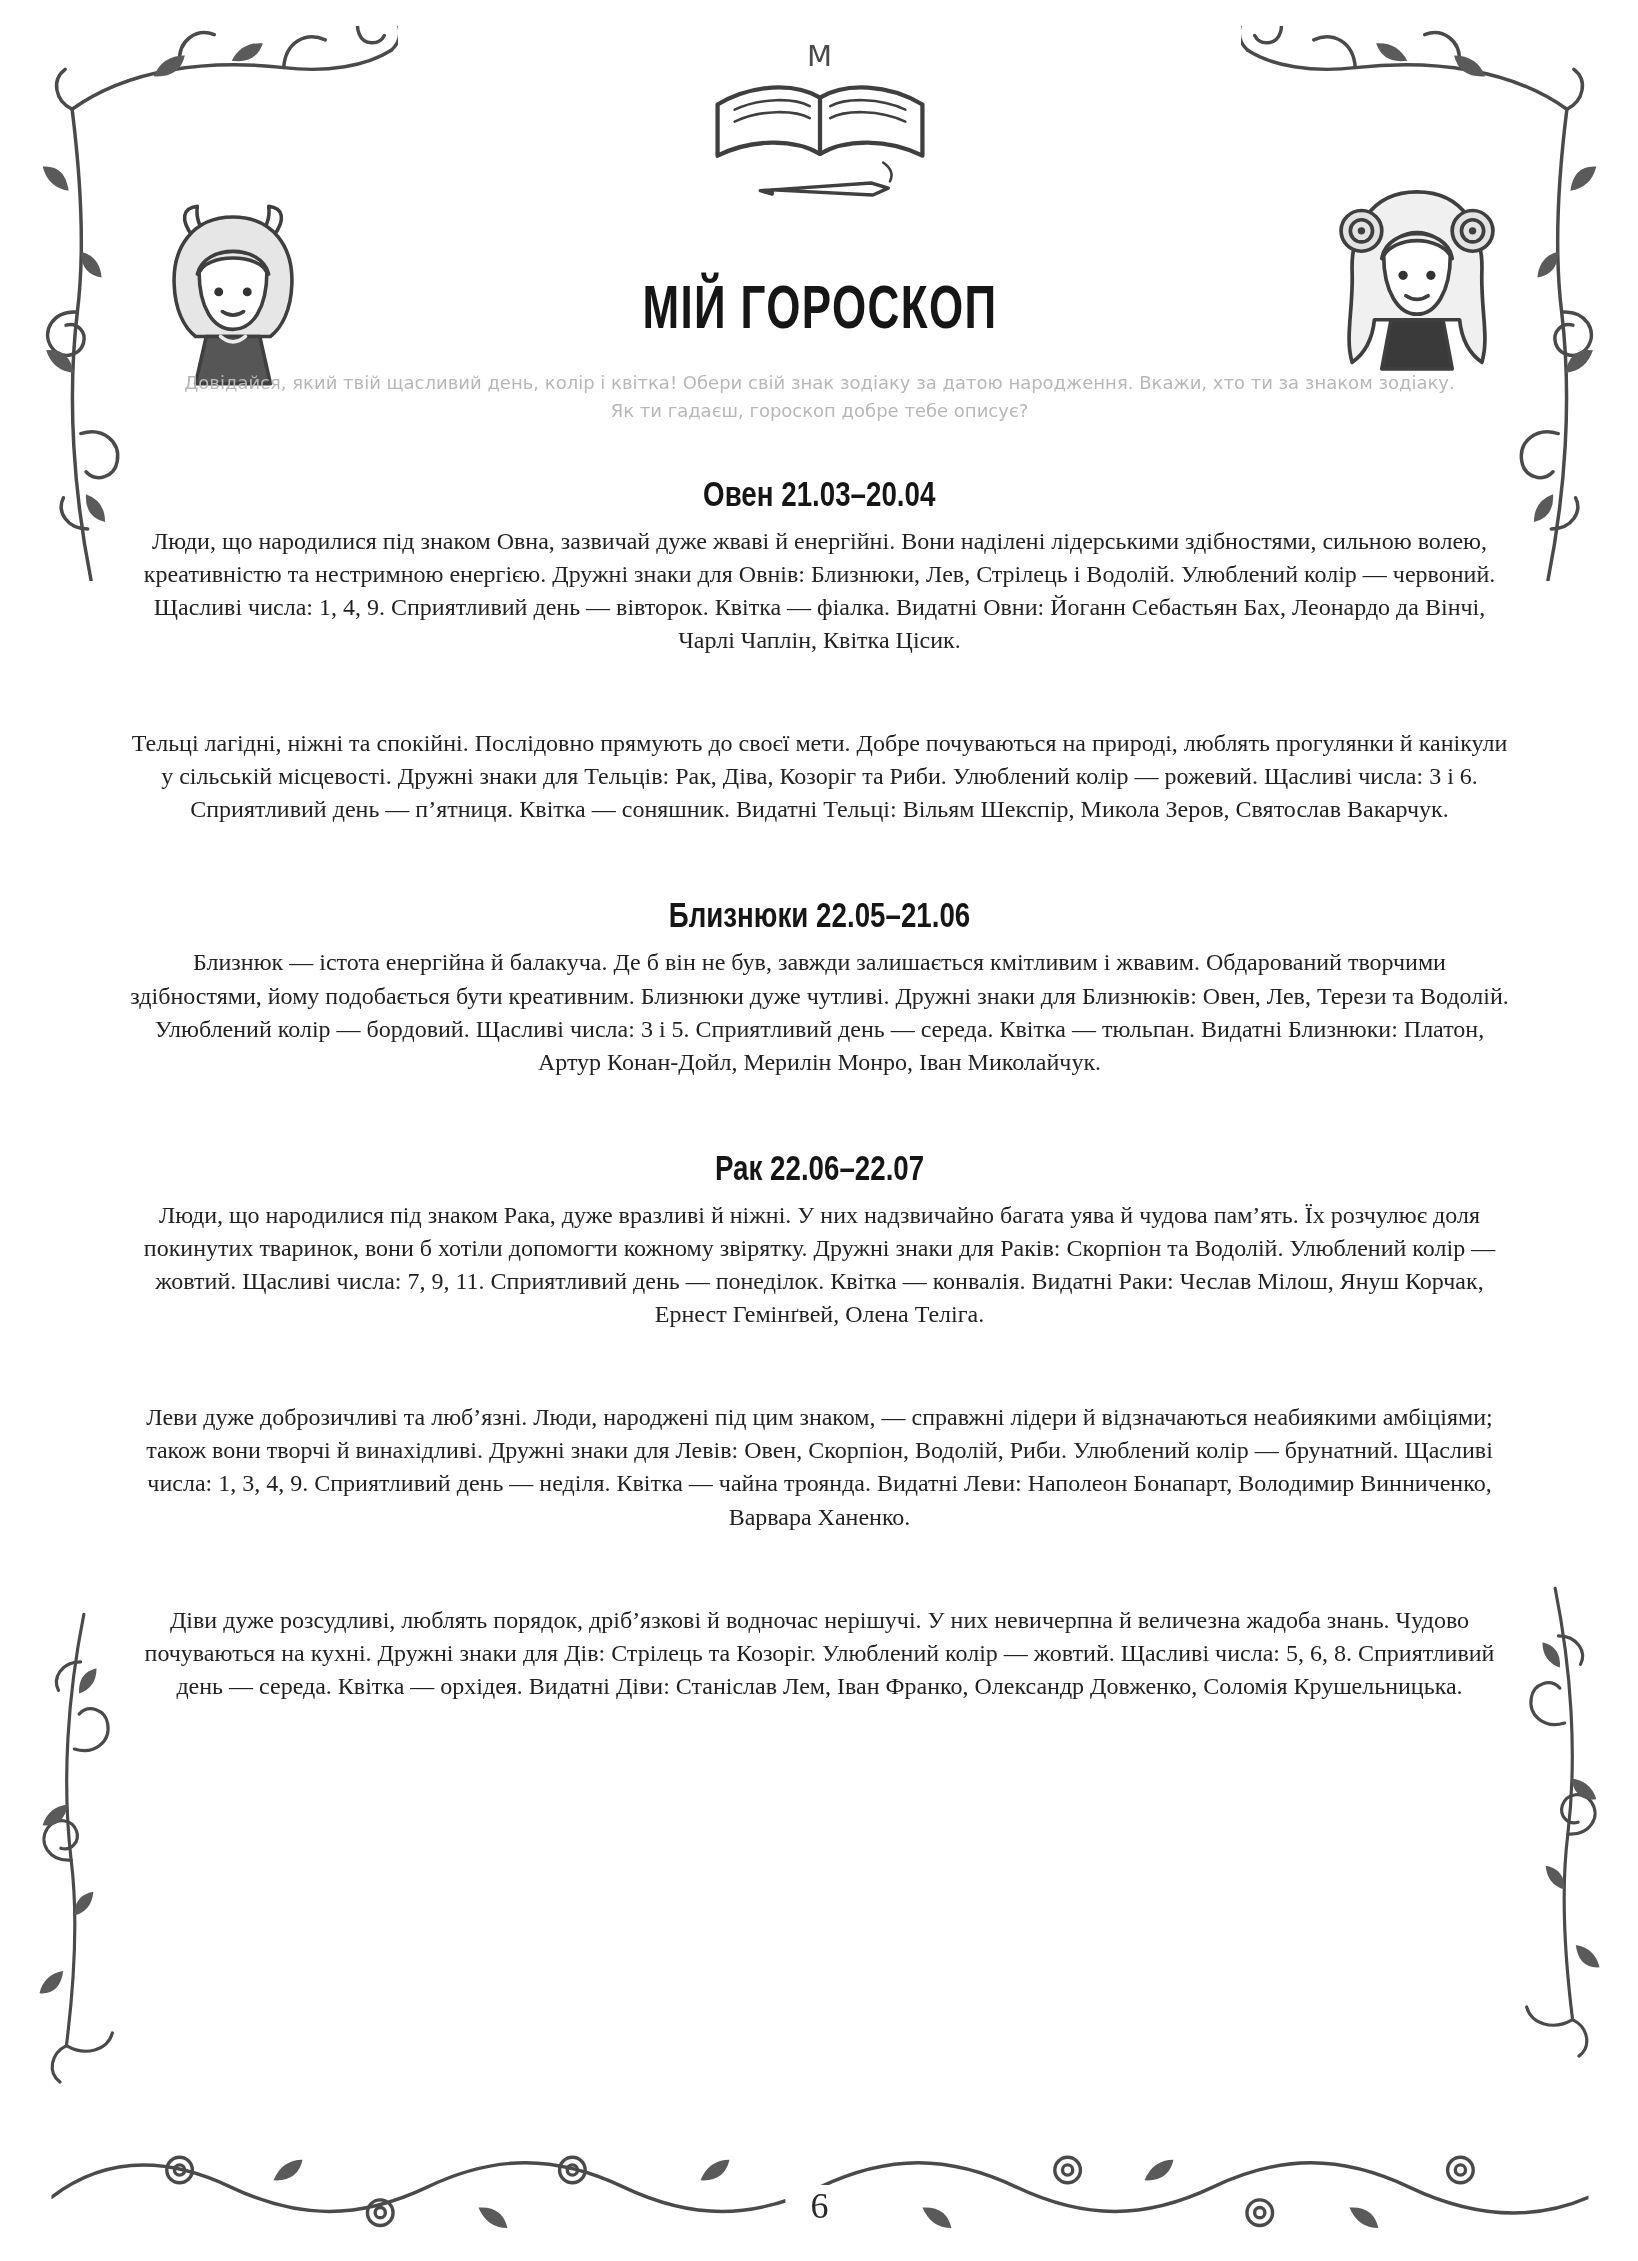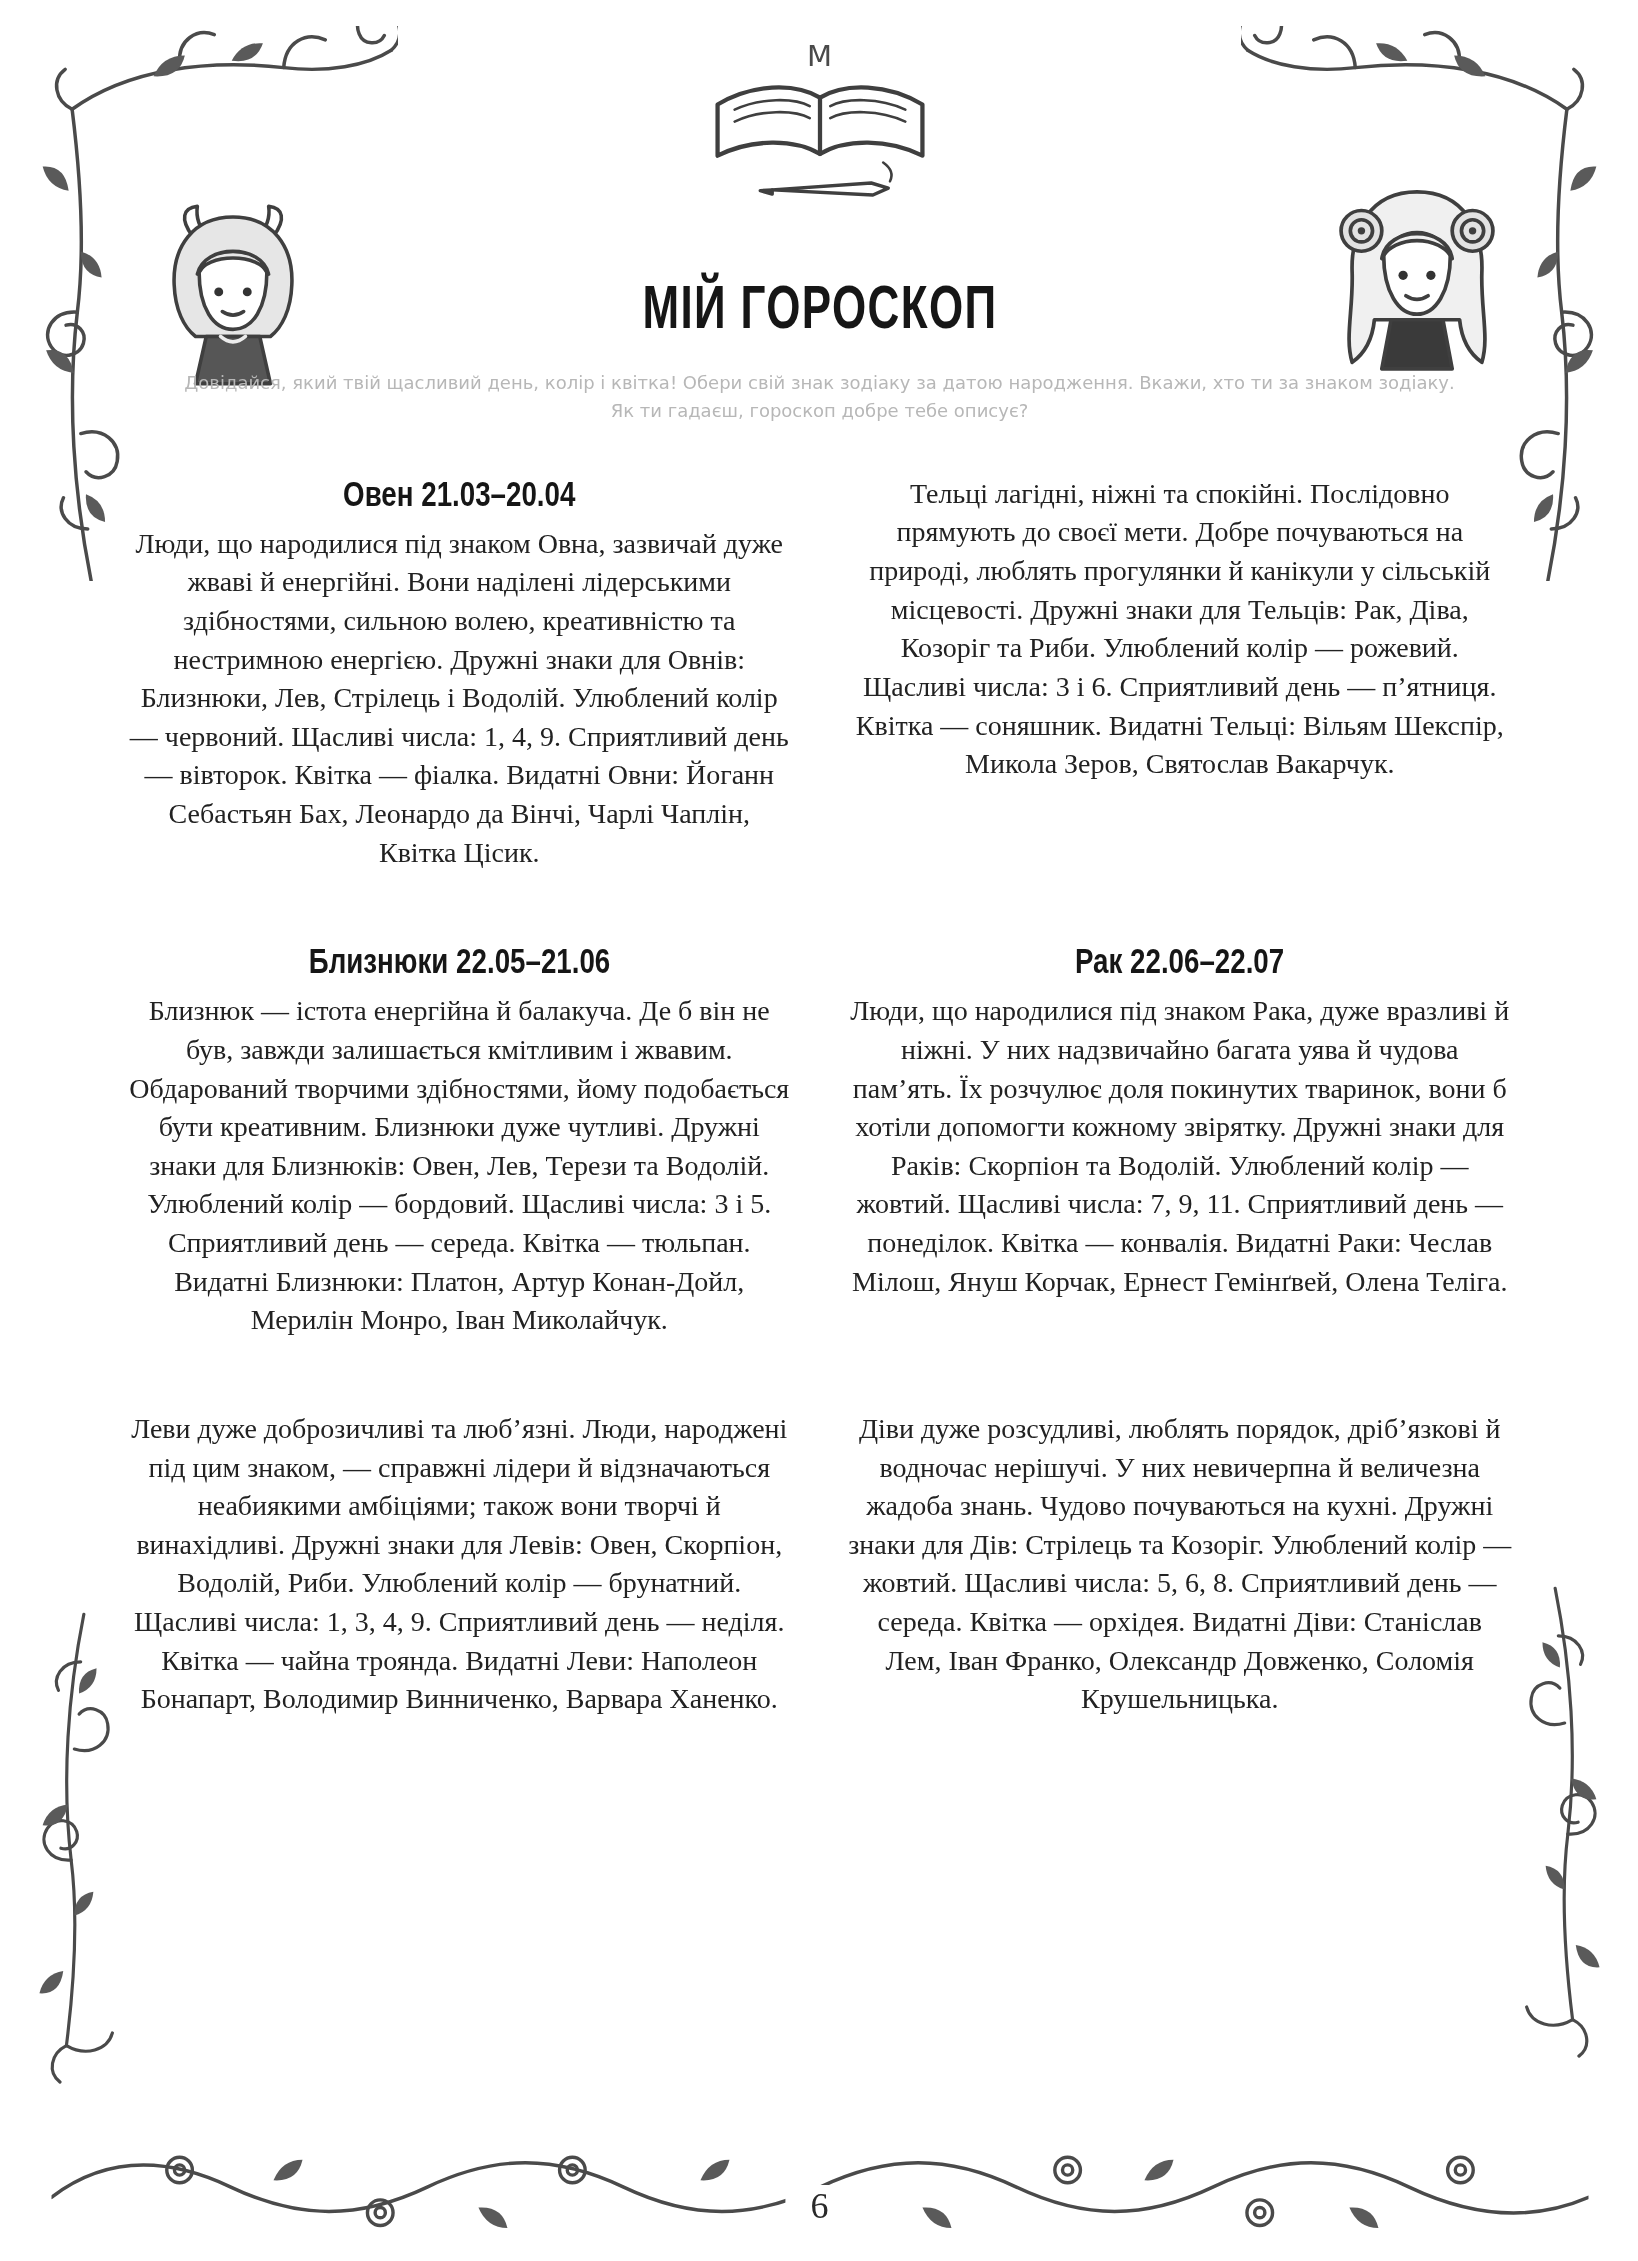--- a/index.html
+++ b/index.html
@@ -54,37 +54,37 @@
     font-size:18px;
     line-height:1.55;
     color:#b7b7b7;
   }
 
   
   .grid {
     width:1391px;
     margin:50px auto 0;
     display:grid;
-    grid-template-columns:1fr 1fr;
+    grid-template-columns:1fr;
     column-gap:50px;
     row-gap:70px;
   }
   section { text-align:center; }
   .sec-title-wrap { margin-bottom:12px; line-height:1.15; }
   .sec-title {
     display:inline-block;
     font-family:"Liberation Sans", sans-serif;
     font-weight:700;
     font-size:33px;
     color:#161616;
     transform:scale(0.84,1.06);
     transform-origin:center;
   }
   .sec-body {
-    font-size:28px;
+    font-size:24px;
     line-height:1.38;
     color:#222;
     padding:0 3.4px;
   }
 
   
   .page-number {
     position:absolute;
     bottom:34px; left:50%; transform:translateX(-50%);
     font-size:36px;

